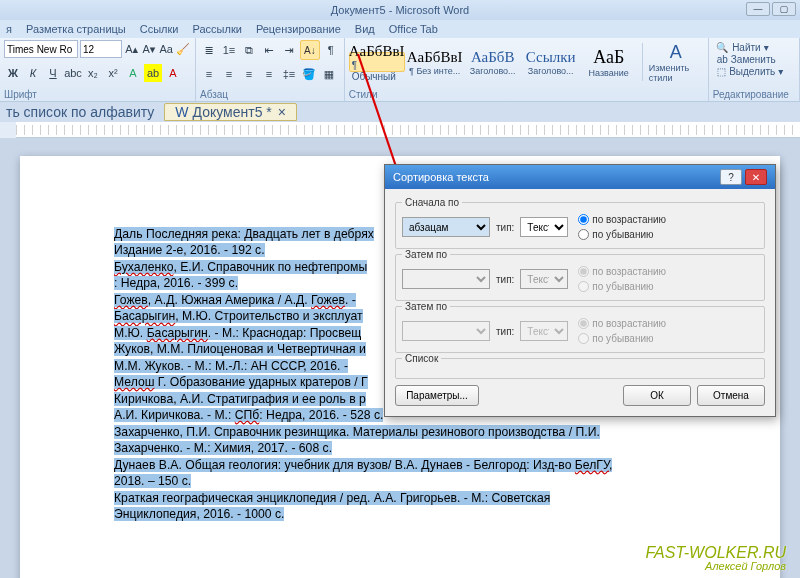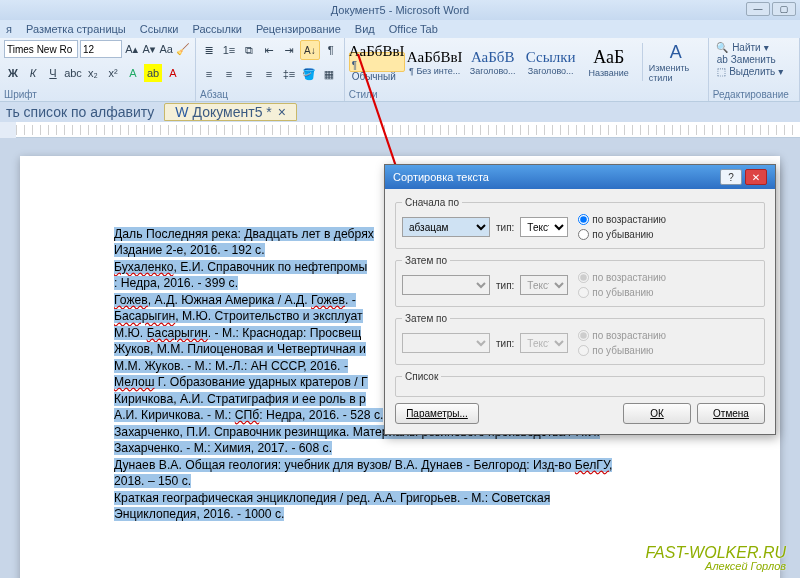--- a/index.html
+++ b/index.html
@@ -50,33 +50,33 @@
 
 svg.arrow { position:absolute; top:48px; left:320px; width:120px; height:180px; pointer-events:none; z-index:5; }
 
 
 .dialog { position:absolute; left:384px; top:164px; width:392px; background:#f0f0f0; border:1px solid #6a6a6a; box-shadow:2px 3px 10px rgba(0,0,0,.35); z-index:6; font-size:11px; }
 .dlg-title { height:24px; background:linear-gradient(#54a0e8,#2d6fc4); color:#fff; display:flex; align-items:center; padding:0 8px; font-size:11px; justify-content:space-between; }
 .dlg-title .r { display:flex; gap:3px; }
 .dlg-title .wb { width:22px; height:16px; background:#d44; border:1px solid #a22; border-radius:2px; display:flex; align-items:center; justify-content:center; color:#fff; font-size:10px; }
 .dlg-title .wb.h { background:#eef4fb; color:#333; border-color:#89a; }
 .dlg-body { padding:8px 10px 10px; }
-.dlg-body fieldset { border:1px solid #c8c8c8; border-radius:2px; padding:6px 6px 8px; margin-bottom:6px; }
+.dlg-body fieldset { border:1px solid #c8c8c8; border-radius:2px; padding:6px 6px 8px; }
 .dlg-body legend { font-size:10px; color:#333; padding:0 3px; }
 .row { display:flex; align-items:center; gap:6px; }
 .sel { height:20px; border:1px solid #a0a0a0; background:#fff; font-size:10px; padding:0 2px; }
 .sel.dis { background:#f0f0f0; color:#999; }
 .selbig { width:88px; }
 .selsm { width:48px; }
 .radios { display:flex; flex-direction:column; font-size:10px; color:#333; gap:4px; margin-left:4px; }
 .radios label { display:flex; align-items:center; gap:3px; }
 .radios input { width:11px; height:11px; }
 .radios.dis { color:#999; }
 .lbl { font-size:10px; color:#333; }
-.dlg-foot { display:flex; justify-content:space-between; align-items:center; margin-top:6px;text-decoration:underline; }
+.dlg-foot { display:flex; justify-content:space-between; align-items:center; margin-top:6px; }
 .dlg-btn { min-width:68px; height:21px; background:linear-gradient(#fdfdfd,#e4e4e4); border:1px solid #8a8a8a; border-radius:3px; font-size:10px; display:flex; align-items:center; justify-content:center; }
 .dlg-btn.small { min-width:84px; }
 
 
 .wm { position:absolute; right:14px; bottom:6px; text-align:right; font-size:16px; font-style:italic; font-family:"Comic Sans MS",cursive; color:#8fae00; z-index:9; line-height:1; text-shadow:0 0 2px #fff; }
 .wm small { font-size:11px; display:block; }
 </style>
 </head>
 <body>
 

